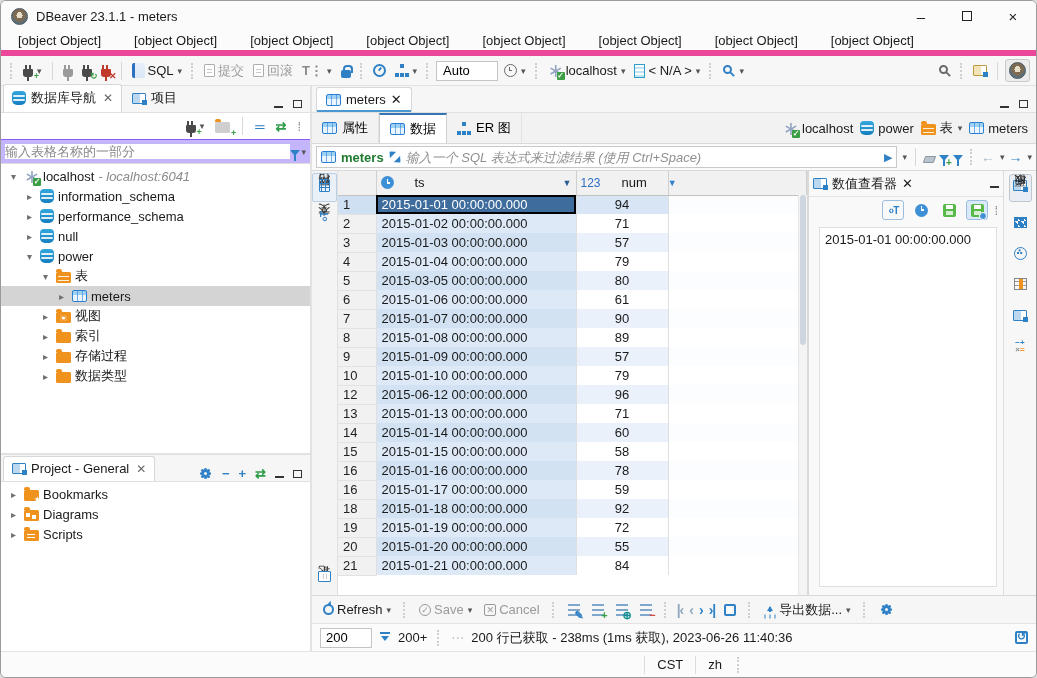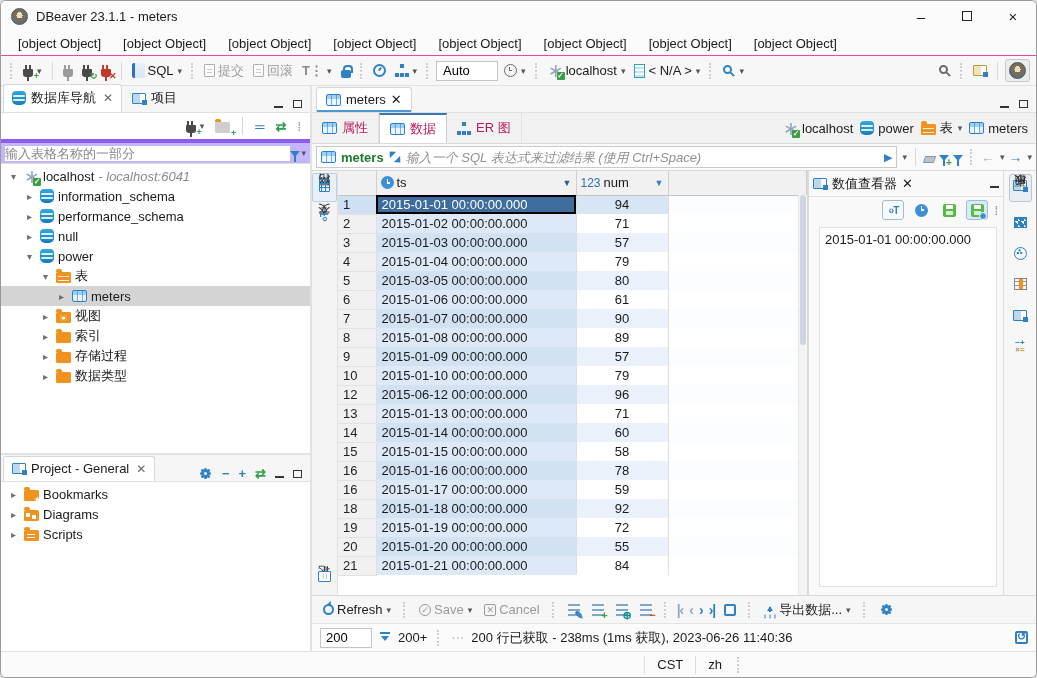--- a/index.html
+++ b/index.html
@@ -11,21 +11,21 @@
   html,body{background:#dcdcdc;font-family:"Liberation Sans",sans-serif;font-size:13px;color:#1a1a1a}
   .window{position:relative;width:1037px;height:678px;background:#fff;border:1px solid #9a9a9a;
     display:flex;flex-direction:column;overflow:hidden;border-radius:6px}
   
   .titlebar{height:30px;background:#fbfbfb;display:flex;align-items:center;padding:0 0 0 10px;flex:none}
   .titlebar .title{margin-left:8px;font-size:13px}
   .wincontrols{margin-left:auto;display:flex;height:100%}
   .winbtn{width:46px;display:flex;align-items:center;justify-content:center;font-size:15px;color:#222;cursor:default}
   .winbtn .maxbox{width:10px;height:10px;border:1.2px solid #222}
   
-  .menubar{height:25px;background:#fbfbfb;display:flex;align-items:center;padding:0 8px;gap:4px;flex:none;border-bottom:1px solid #ec4899}
+  .menubar{height:25px;background:#fbfbfb;display:flex;align-items:center;padding:0 8px;gap:15px;flex:none;border-bottom:6px solid #ec4899}
   .menu-item{padding:2px 9px;border-radius:3px}
   
   .toolbar{height:30px;background:#f7f7f7;border-bottom:1px solid #e1e1e1;display:flex;align-items:center;padding:0 6px;gap:3px;flex:none}
   .tbtn{display:flex;align-items:center;gap:3px;padding:2px 3px;border-radius:3px}
   .sep{width:1px;height:18px;background:#d8d8d8;margin:0 4px;flex:none}
   .handle{width:4px;height:16px;border-left:2px dotted #cfcfcf;margin:0 3px;flex:none}
   .combo{background:#fff;border:1px solid #c4c4c4;height:20px;padding:0 6px;width:62px;font-size:13px;font-family:"Liberation Sans",sans-serif}
   .dd{font-size:9px;color:#555;margin-left:1px}
   .gray{color:#9a9a9a}
   .spacer{flex:1}
@@ -113,38 +113,38 @@
   .workspace{flex:1;display:flex;min-height:0;background:#ededed}
   .leftcol{width:311px;flex:none;display:flex;flex-direction:column;border-right:2px solid #e2e2e2;background:#c4b5fd}
   .panel-tabs{height:27px;background:#f6f6f6;border-bottom:1px solid #e0e0e0;display:flex;align-items:flex-end;padding:0 4px 0 2px;gap:2px;flex:none}
   .ptab{display:flex;align-items:center;gap:5px;padding:4px 8px 5px;border-radius:3px 3px 0 0;font-size:13px}
   .ptab.active{background:#fff;border:1px solid #d7d7d7;border-bottom:none}
   .ptab .x{color:#666;font-size:12px;margin-left:2px}
   .panel-minmax{margin-left:auto;display:flex;gap:10px;align-items:center;padding:0 4px 4px 0}
   .mm-min{width:9px;height:2px;background:#333;margin-top:6px}
   .mm-max{width:9px;height:8px;border:1.5px solid #333}
   .nav-toolbar{height:26px;display:flex;align-items:center;justify-content:flex-end;gap:5px;padding:0 6px;background:#fff;flex:none}
-  .filter-row{height:25px;display:flex;align-items:center;border-top:4px solid #8b5cf6;border-bottom:1px solid #dcdcdc;padding:0 4px;flex:none}
+  .filter-row{height:25px;display:flex;align-items:center;border-top:1px solid #8b5cf6;border-bottom:1px solid #dcdcdc;padding:0 4px;flex:none}
   .filter-row input{flex:1;border:none;outline:none;font-size:13px;color:#333;font-family:"Liberation Sans",sans-serif}
   .filter-row input::placeholder{color:#8a8a8a}
   .tree{flex:1;overflow:hidden;background:#fff;padding-top:2px}
   .trow{display:flex;align-items:center;height:20px;gap:4px;white-space:nowrap}
   .trow.sel{background:#d4d4d4}
   .trow .suffix{color:#8a8a8a;font-style:italic}
   
   .proj{height:198px;flex:none;border-top:2px solid #e2e2e2;display:flex;flex-direction:column;background:#fff}
   .proj-icons{display:flex;gap:9px;align-items:center;margin-left:auto;padding-right:4px}
   .proj-cols{height:22px;display:flex;align-items:center;border-bottom:1px solid #e6e6e6;padding:0 6px;font-size:13px;flex:none}
   .proj-cols .c2{margin-left:auto}
   
   .editor{flex:1;display:flex;flex-direction:column;min-width:0;background:#fff}
   .edtabs{height:27px;background:#f6f6f6;display:flex;align-items:flex-end;padding:0 4px;flex:none;border-bottom:1px solid #e0e0e0}
   .edtab{display:flex;align-items:center;gap:5px;padding:4px 9px 5px;background:#fff;border:1px solid #d7d7d7;border-bottom:none;border-radius:3px 3px 0 0;box-shadow:inset 0 -2px 0 #4b97d2}
   .subtabs{height:31px;background:#f2f2f2;display:flex;align-items:stretch;padding:0;flex:none;border-bottom:1px solid #d9d9d9}
-  .stab{display:flex;align-items:center;gap:5px;padding:0 10px;border-right:1px solid #e3e3e3;color:#be185d}
+  .stab{display:flex;align-items:center;gap:5px;padding:0 10px;border-right:1px solid #e3e3e3;color:#000000}
   .stab.active{background:#fff;border-top:2px solid #3574b5;border-right:1px solid #cfcfcf;border-left:1px solid #cfcfcf}
   .breadcrumb{margin-left:auto;display:flex;align-items:center;gap:7px;padding-right:8px}
   .crumb{display:flex;align-items:center;gap:4px}
   
   .rsfilter{height:27px;display:flex;align-items:center;padding:2px 4px;gap:4px;flex:none;border-bottom:1px solid #d9d9d9;background:#fafafa}
   .rsfilter .box{flex:1;display:flex;align-items:center;height:22px;border:1px solid #c9c9c9;background:#fff;padding:0 4px;gap:5px}
   .rsfilter .tname{color:#1d7a2e;font-weight:bold}
   .rsfilter input{flex:1;border:none;outline:none;font-style:italic;color:#909090;font-size:13px;font-family:"Liberation Sans",sans-serif}
   .rsfilter input::placeholder{color:#909090;font-style:italic}
   .play{color:var(--accent);font-size:11px}
@@ -153,21 +153,21 @@
   .sidestrip{width:26px;flex:none;background:#f4f4f4;border-right:1px solid #e0e0e0;display:flex;flex-direction:column;align-items:center;padding:2px 0;gap:4px}
   .vtab{writing-mode:vertical-rl;transform:rotate(180deg);display:flex;align-items:center;gap:4px;padding:6px 3px;color:#333;font-size:12px}
   .vtab.active{background:#e9f0f8;border:1px solid #b9cfe4;border-radius:2px}
   .vtab .ic{transform:rotate(90deg)}
   .vtab-bottom{margin-top:auto}
   .gridwrap{flex:1;min-width:0;position:relative;background:#fff;overflow:hidden}
   table.grid{border-collapse:collapse;table-layout:fixed;width:100%}
   table.grid col.c0{width:38px} table.grid col.c1{width:200px} table.grid col.c2{width:92px}
   table.grid th{height:24px;font-weight:normal;text-align:left;border-right:1px solid #cfcfcf;border-bottom:1px solid #c3c3c3;padding:0 4px;background:#f1f1f1;font-size:13px}
   th.h-ts{background:linear-gradient(#84b4e2,#699fd3)}
-  th .hwrap{display:flex;align-items:center;gap:3px}
+  th .hwrap{display:flex;align-items:center;gap:21px}
   th .sort{margin-left:auto;color:#2a5d92;font-size:9px}
   th .t123{color:#2f6fc0;font-size:12px}
   table.grid td{height:19px;border-right:1px solid #dfdfdf;padding:0 5px;font-size:13px;white-space:nowrap;overflow:hidden}
   td.c-num{background:#f1f1f1;border-right:1px solid #c9c9c9;border-bottom:1px solid #e2e2e2;color:#222;padding-left:9px}
   td.c-ts{background:var(--tseven)}
   td.c-val{text-align:center;background:#fff}
   td.c-fill{border-right:none;background:#fff}
   tbody tr:nth-of-type(odd) td.c-ts{background:var(--tsodd)}
   tbody tr:nth-of-type(odd) td.c-val{background:var(--rowtint)}
   tbody tr:nth-of-type(odd) td.c-fill{background:#fcfdfe}

